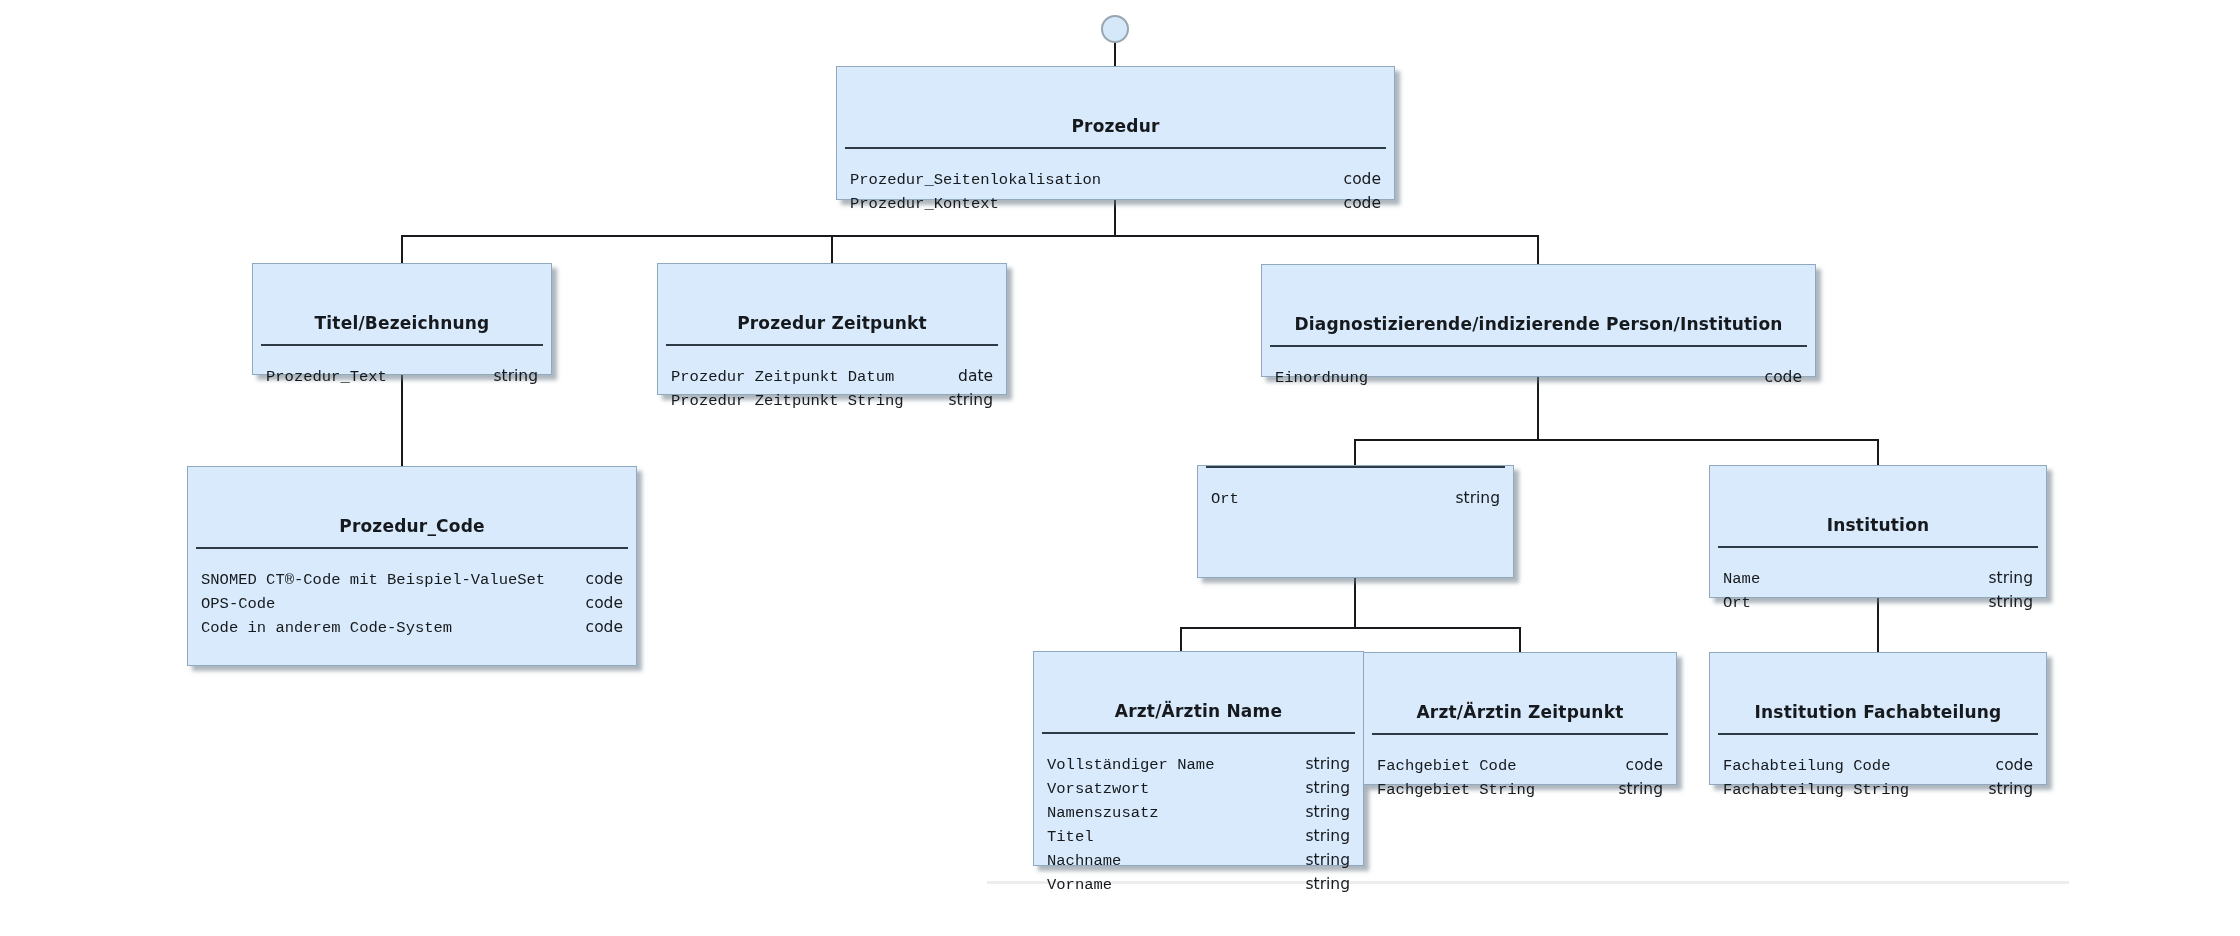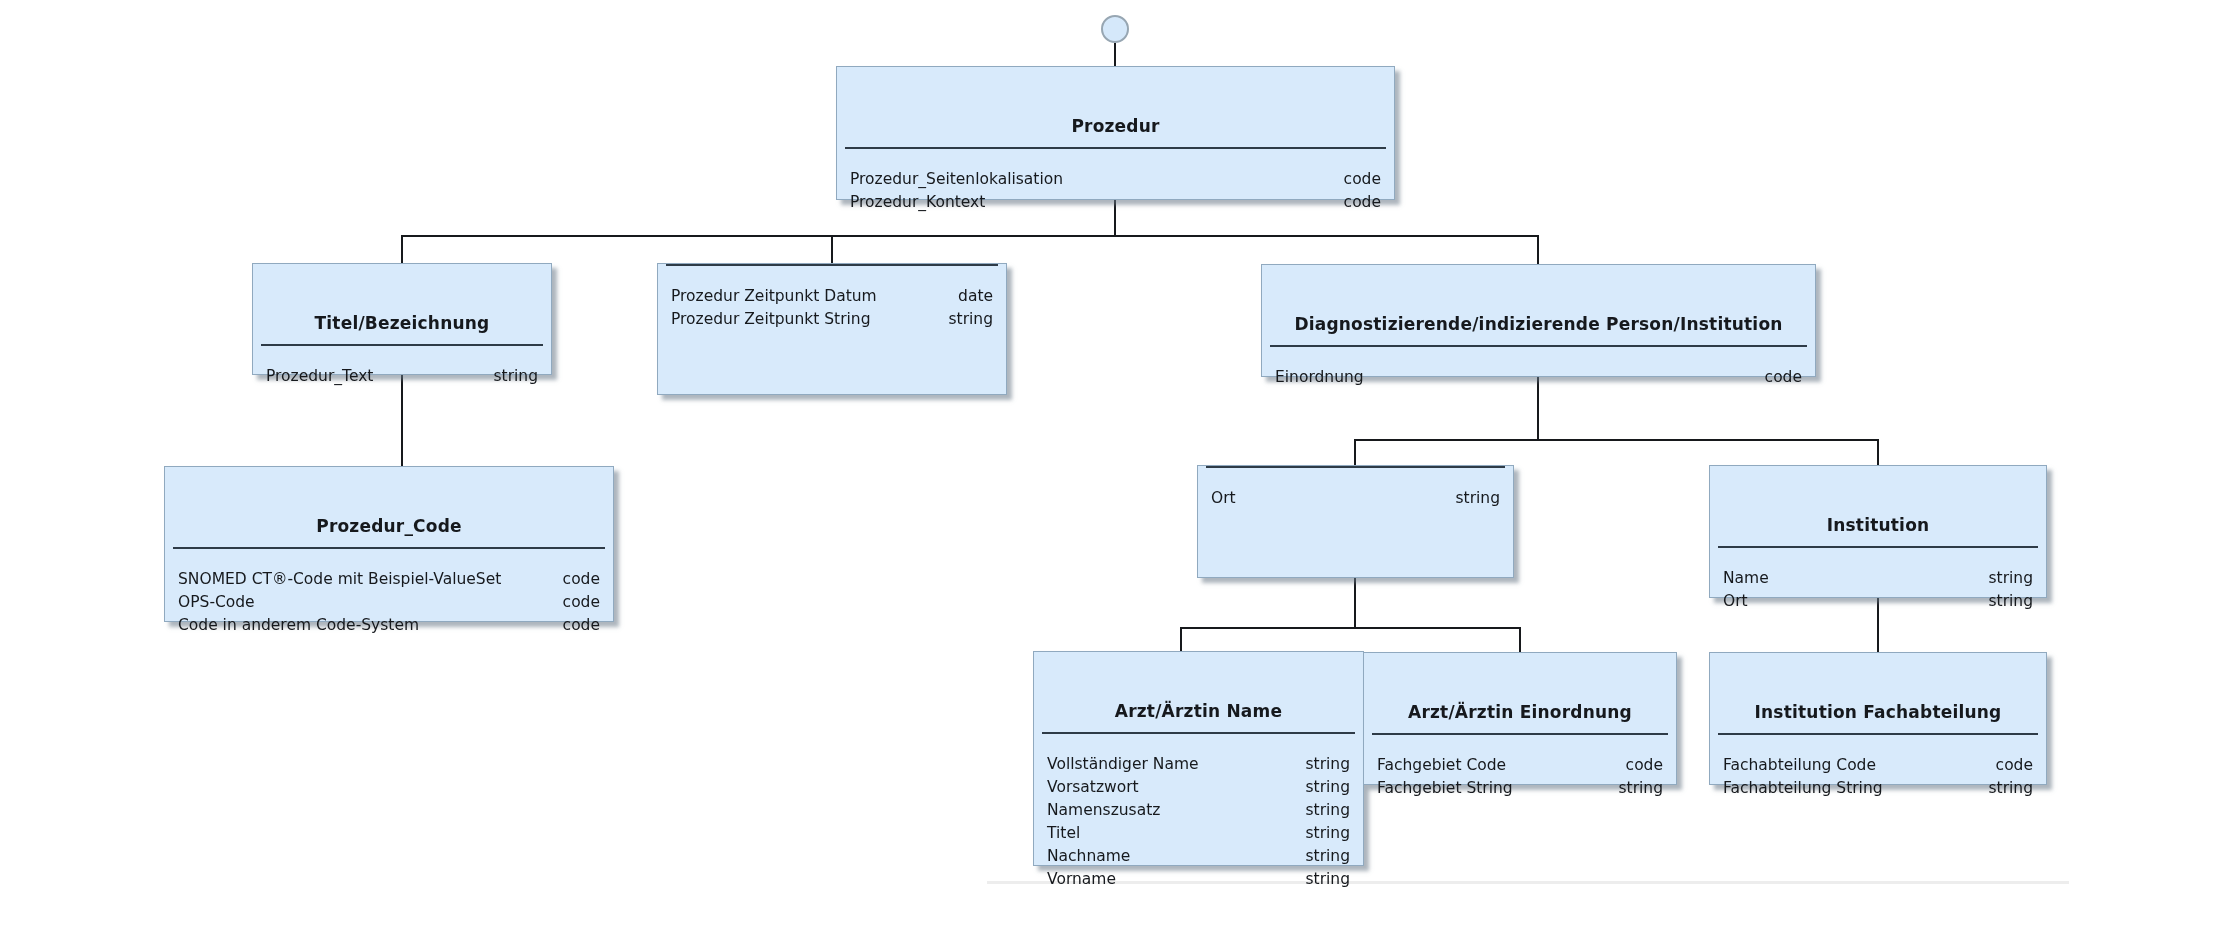--- a/index.html
+++ b/index.html
@@ -45,21 +45,21 @@
   }
   .attr-row {
     display: flex;
     justify-content: space-between;
     align-items: baseline;
     line-height: 23px;
     font-size: 15.5px;
     padding: 0 13px;
     white-space: nowrap;
   }
-  .attr-name { text-align: center; }
+  .attr-name { text-align: center; font-family: Liberation Mono, monospace; }
   .attr-type { text-align: center; margin-left: 20px; }
   
   .line {
     position: absolute;
     background: var(--line, #17191c);
   }
   .line.v { width: 2px; }
   .line.h { height: 2px; }
   .root-circle {
     position: absolute;
@@ -122,20 +122,21 @@
     <div class="sep"></div>
     <div class="attrs">
       <div class="attr-row">
         <span class="attr-name">Prozedur_Text</span>
         <span class="attr-type">string</span>
       </div>
     </div>
   </div>
 
   <div class="node" style="left:657px; top:263px; width:350px; height:132px;">
+    <div class="node-title">Prozedur Zeitpunkt</div>
     <div class="sep"></div>
     <div class="attrs">
       <div class="attr-row">
         <span class="attr-name">Prozedur Zeitpunkt Datum</span>
         <span class="attr-type">date</span>
       </div>
       <div class="attr-row">
         <span class="attr-name">Prozedur Zeitpunkt String</span>
         <span class="attr-type">string</span>
       </div>
@@ -146,21 +147,21 @@
     <div class="node-title">Diagnostizierende/indizierende Person/Institution</div>
     <div class="sep"></div>
     <div class="attrs">
       <div class="attr-row">
         <span class="attr-name">Einordnung</span>
         <span class="attr-type">code</span>
       </div>
     </div>
   </div>
 
-  <div class="node" style="left:164px; top:466px; width:450px; height:156px;">
+  <div class="node" style="left:187px; top:466px; width:450px; height:200px;">
     <div class="node-title">Prozedur_Code</div>
     <div class="sep"></div>
     <div class="attrs">
       <div class="attr-row">
         <span class="attr-name">SNOMED CT®-Code mit Beispiel-ValueSet</span>
         <span class="attr-type">code</span>
       </div>
       <div class="attr-row">
         <span class="attr-name">OPS-Code</span>
         <span class="attr-type">code</span>
@@ -222,21 +223,21 @@
         <span class="attr-type">string</span>
       </div>
       <div class="attr-row">
         <span class="attr-name">Vorname</span>
         <span class="attr-type">string</span>
       </div>
     </div>
   </div>
 
   <div class="node" style="left:1363px; top:652px; width:314px; height:133px;">
-    <div class="node-title">Arzt/Ärztin Einordnung</div>
+    <div class="node-title">Arzt/Ärztin Zeitpunkt</div>
     <div class="sep"></div>
     <div class="attrs">
       <div class="attr-row">
         <span class="attr-name">Fachgebiet Code</span>
         <span class="attr-type">code</span>
       </div>
       <div class="attr-row">
         <span class="attr-name">Fachgebiet String</span>
         <span class="attr-type">string</span>
       </div>

